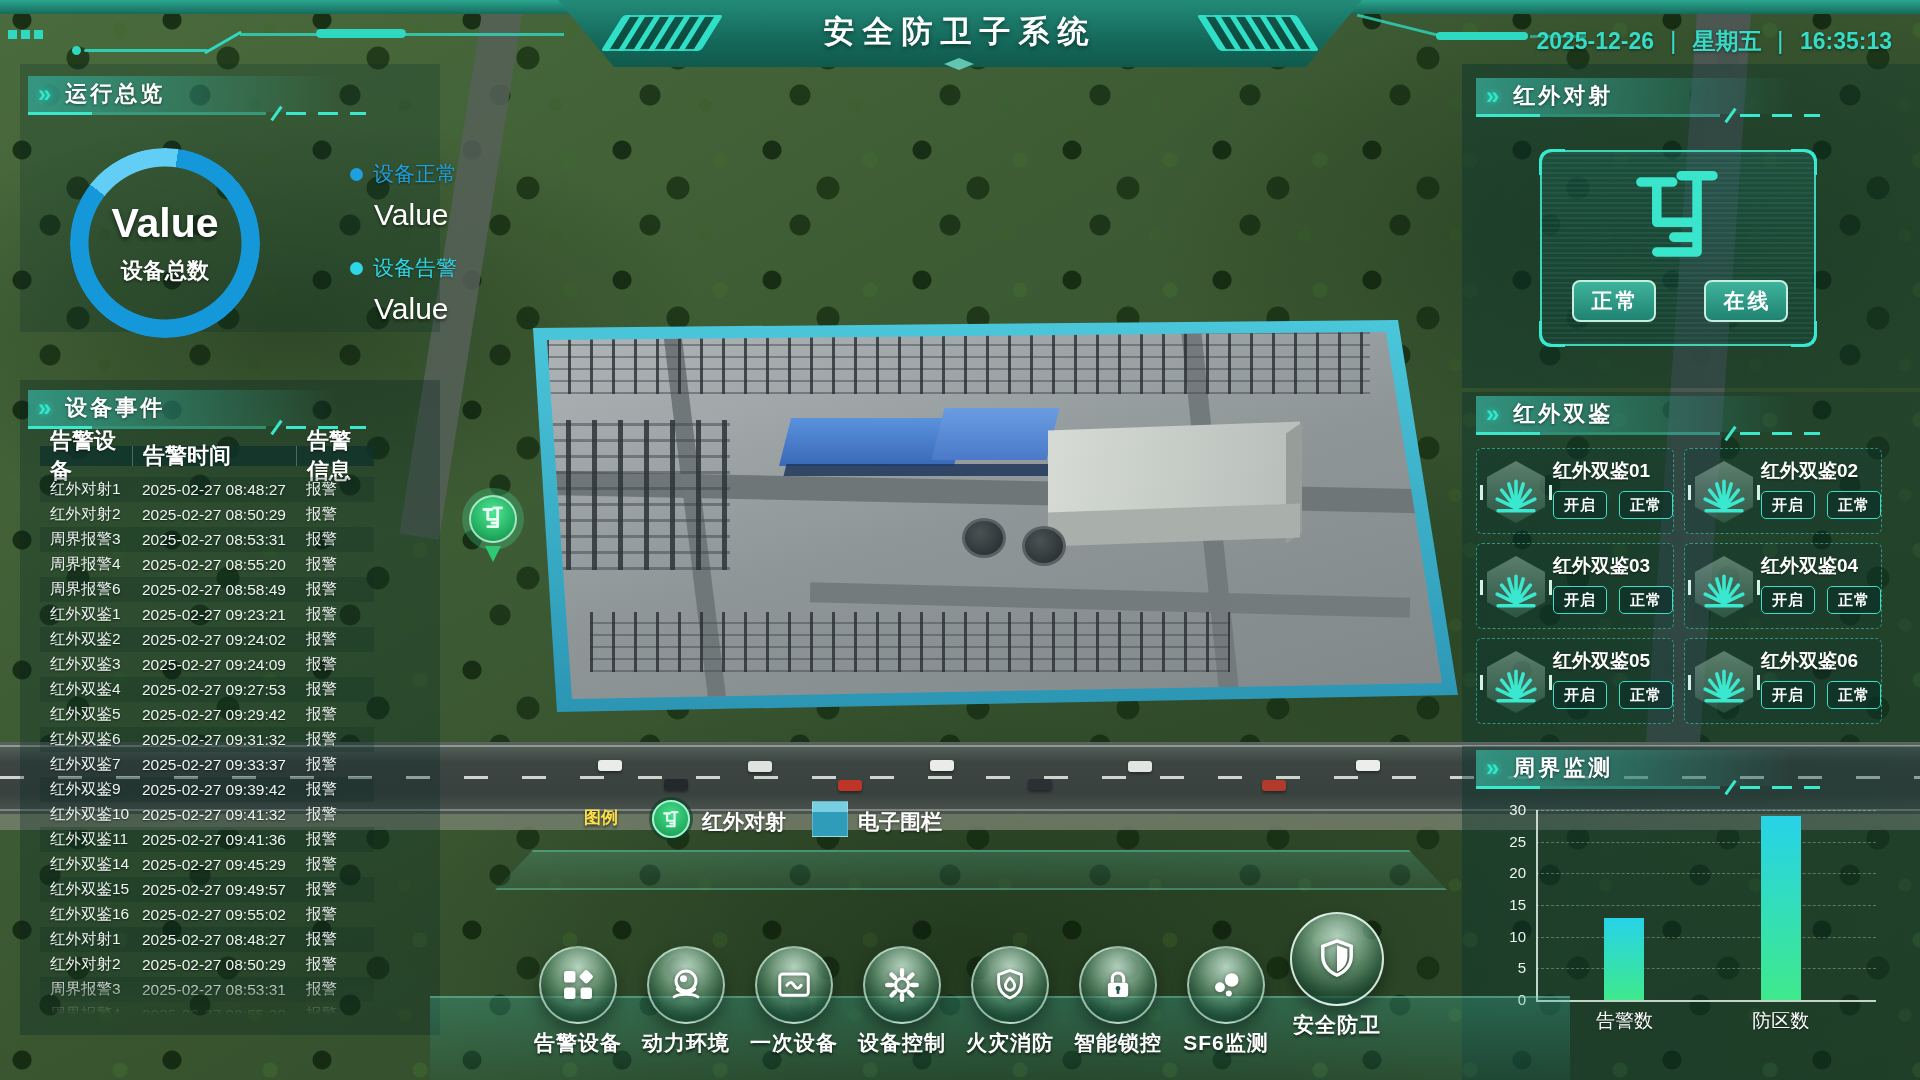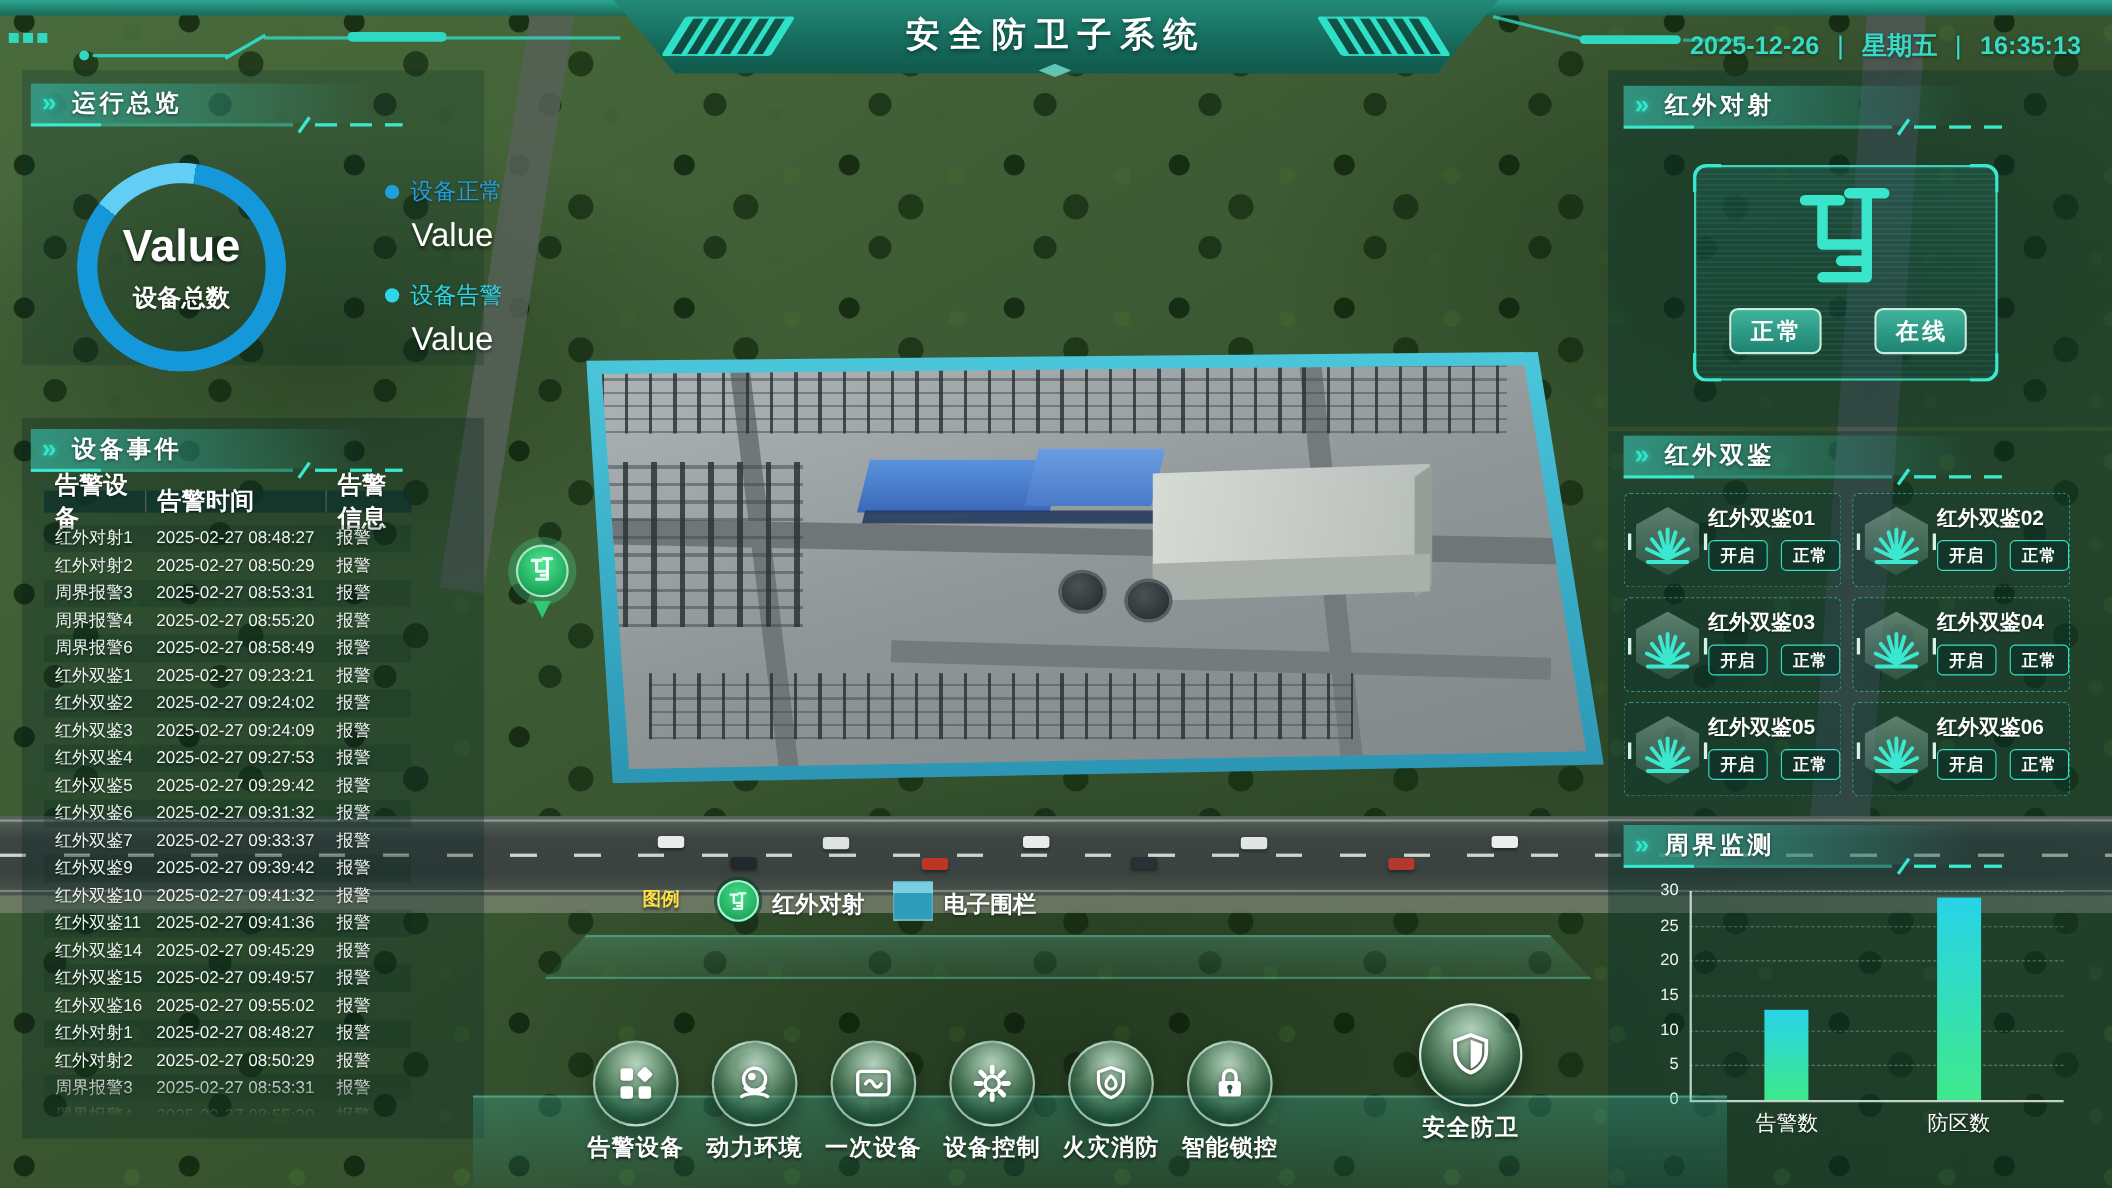--- a/index.html
+++ b/index.html
@@ -617,20 +617,30 @@
         <div class="nav-circle">
           <svg viewBox="0 0 24 24">
             <path d="M8.4 10.5V8a3.6 3.6 0 0 1 7.2 0v2.5" fill="none" stroke="#fff" stroke-width="2"></path>
             <rect x="5.6" y="10.5" width="12.8" height="9" rx="1.8" fill="#fff"></rect>
             <circle cx="12" cy="14.2" r="1.5" fill="#28584a"></circle>
             <rect x="11.2" y="14.6" width="1.6" height="3" fill="#28584a"></rect>
           </svg>
         </div>
         <div class="nav-label">智能锁控</div>
       </div>
+      <div class="nav-item" style="left: 1171px; top: 946px;">
+        <div class="nav-circle">
+          <svg viewBox="0 0 24 24" fill="#fff">
+            <circle cx="15.6" cy="8.8" r="4.3"></circle>
+            <circle cx="8.2" cy="13.4" r="3.1"></circle>
+            <circle cx="13.8" cy="17.4" r="1.9"></circle>
+          </svg>
+        </div>
+        <div class="nav-label">SF6监测</div>
+      </div>
       <div class="nav-item active" style="left: 1282px; top: 912px;">
         <div class="nav-circle">
           <svg viewBox="0 0 24 24">
             <path d="M12 2.6l7.4 2.7v5.1c0 4.7-3.1 8.5-7.4 10-4.3-1.5-7.4-5.3-7.4-10V5.3z" fill="none" stroke="#fff" stroke-width="1.8"></path>
             <path d="M12 4.8l5.4 2v4.1c0 3.5-2.2 6.4-5.4 7.7z" fill="#fff"></path>
           </svg>
         </div>
         <div class="nav-label">安全防卫</div>
       </div>
     </div>

